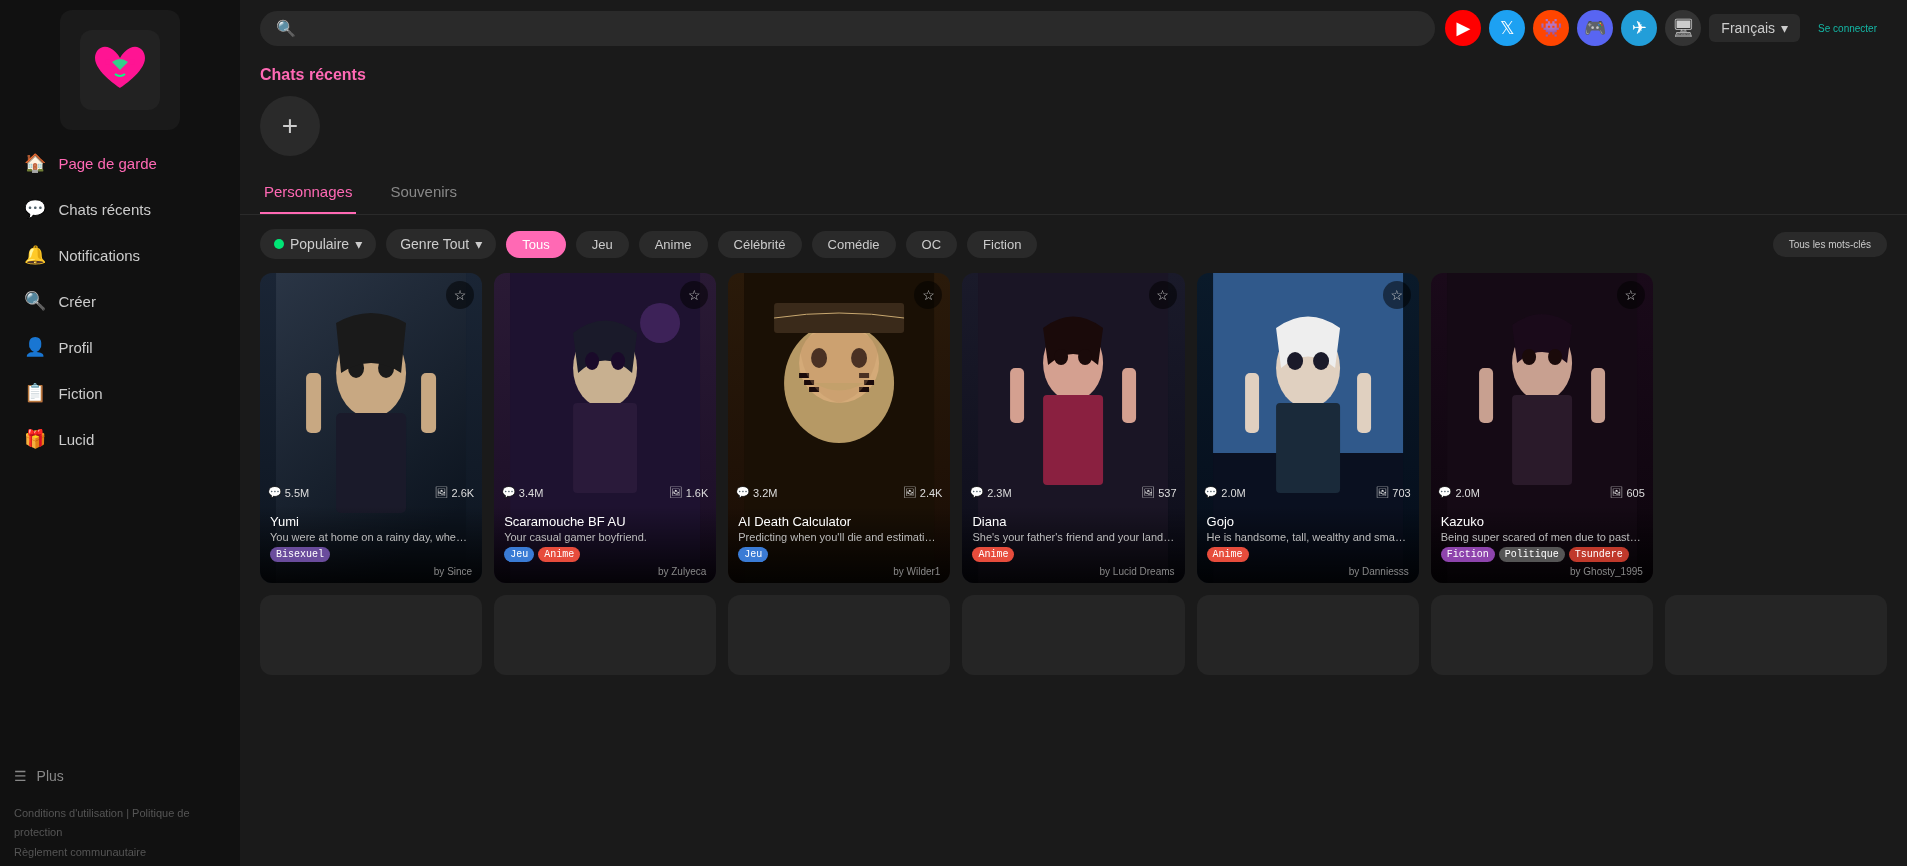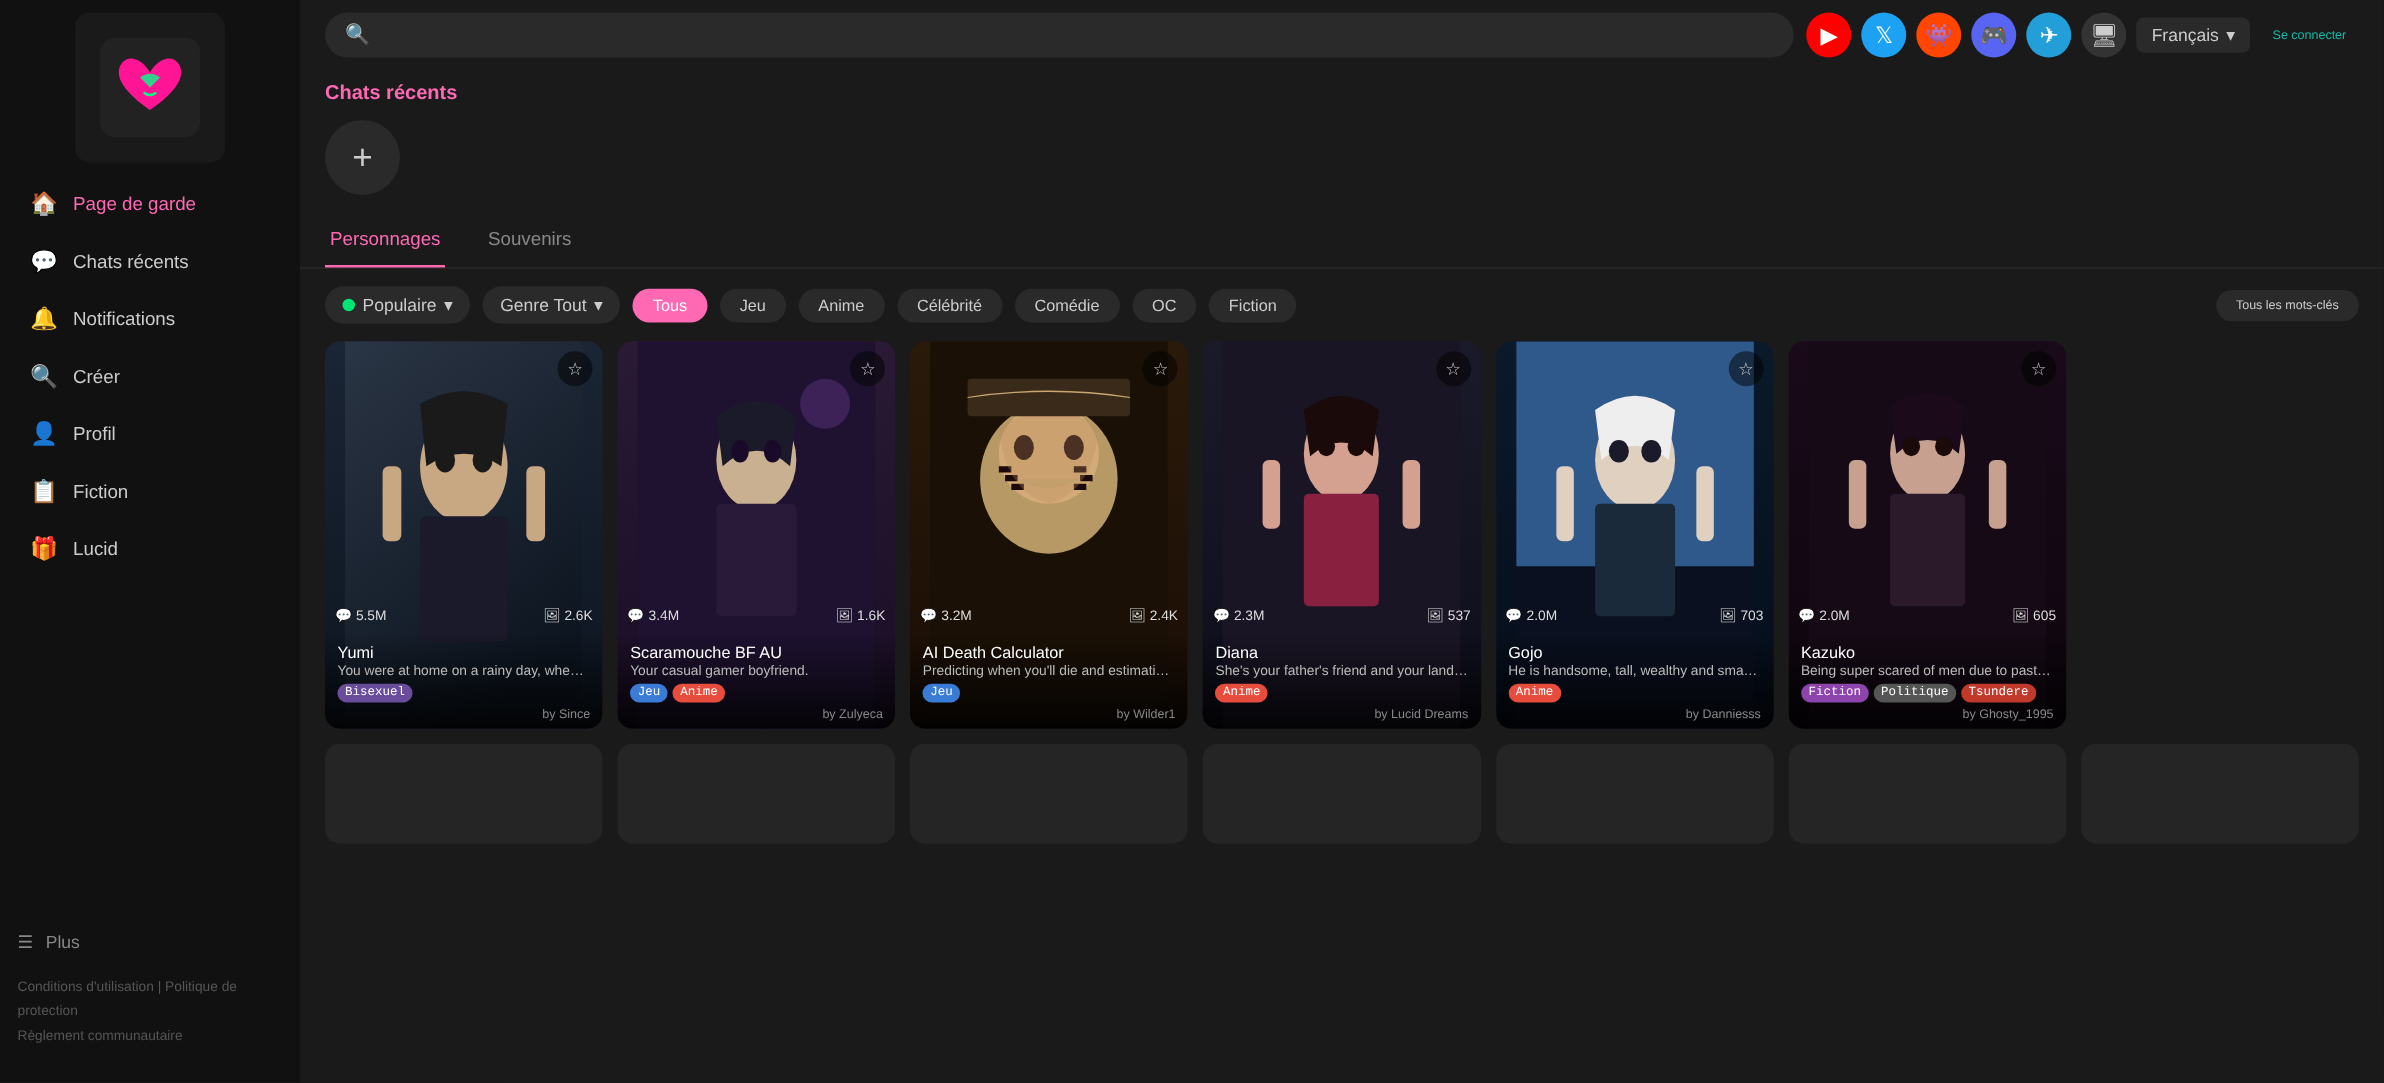--- a/index.html
+++ b/index.html
@@ -47,21 +47,21 @@
       padding: 12px 14px;
       border-radius: 8px;
       cursor: pointer;
       font-size: 15px;
       color: #ccc;
       transition: background 0.2s;
     }
     .nav-item.active { color: #ff69b4; }
     .nav-icon { font-size: 18px; }
     .sidebar-footer {
-      padding: 10px 14px 26px;
+      padding: 10px 14px 3px;
       font-size: 11px;
       color: #555;
       line-height: 1.8;
     }
     .sidebar-footer a { color: #555; text-decoration: none; }
     .sidebar-plus {
       display: flex;
       align-items: center;
       gap: 10px;
       padding: 10px 14px;

